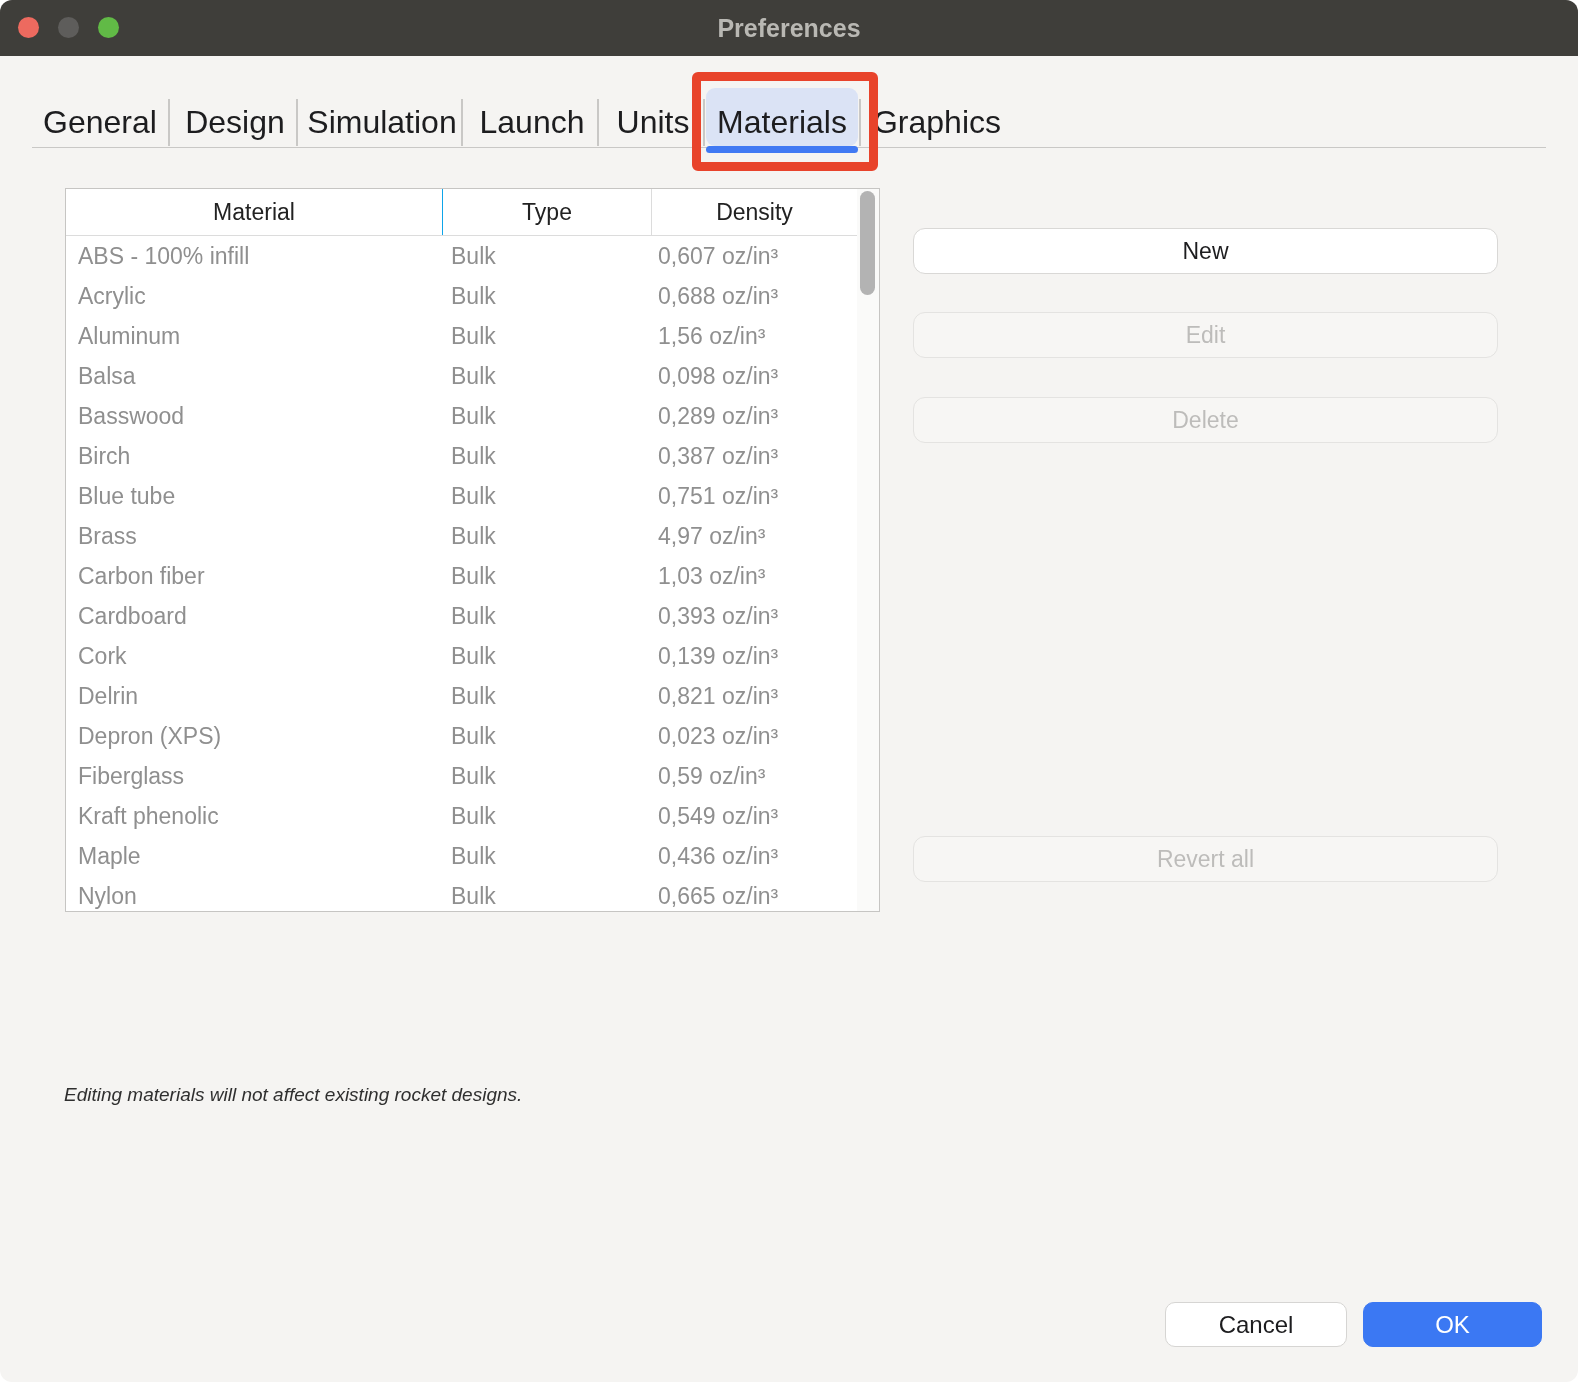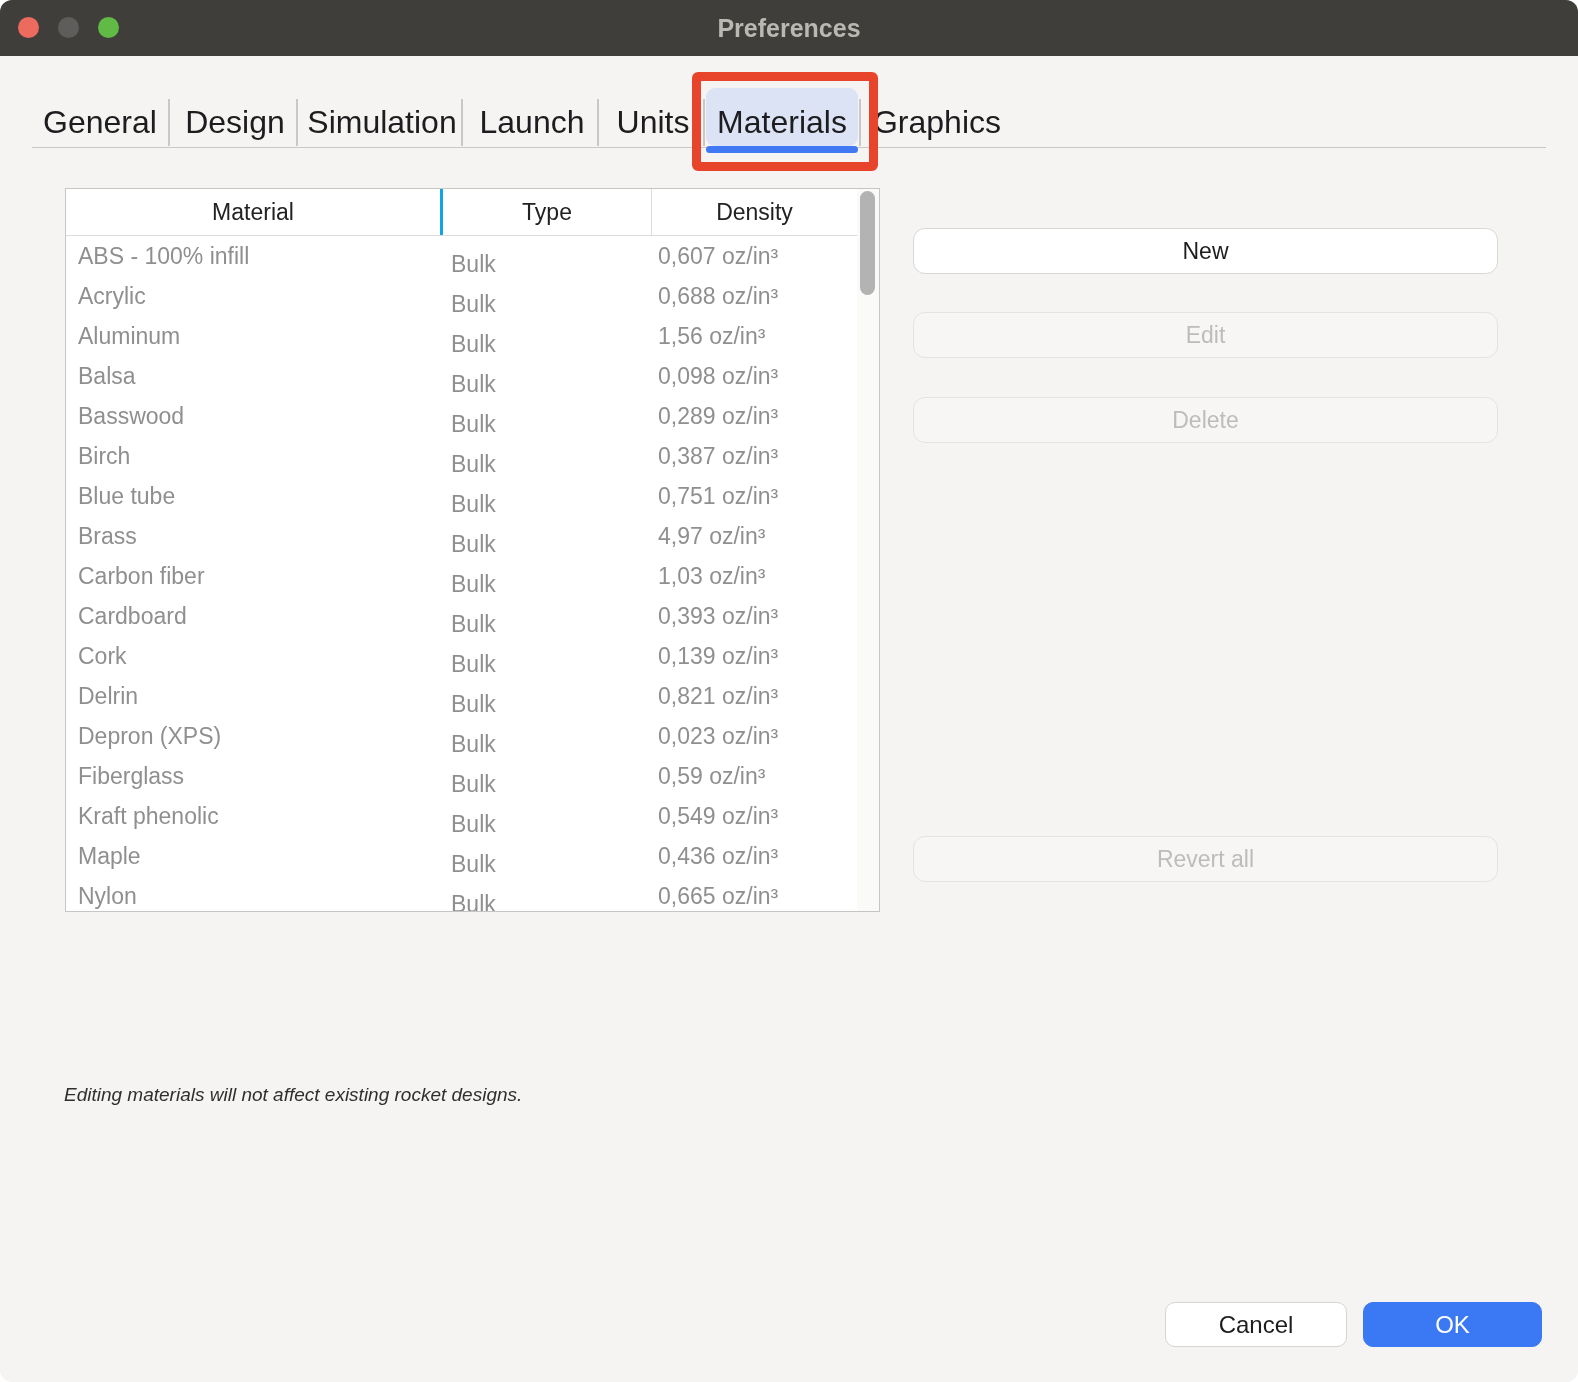--- a/index.html
+++ b/index.html
@@ -29,27 +29,27 @@
   .sep5{left:703px;} .sep6{left:859px;}
   .tabs-underline{position:absolute;left:32px;top:147px;width:1514px;height:1px;background:#c9c8c6;z-index:0;}
   .materials-bg{position:absolute;left:706px;top:88px;width:152px;height:58px;background:#dbe3f5;border-radius:9px;z-index:2;}
   .materials-accent{position:absolute;left:706px;top:146px;width:152px;height:7px;background:#4079f3;border-radius:4px;z-index:2;}
   .annotation-box{position:absolute;left:692px;top:72px;width:186px;height:99px;border:9px solid #e8432b;border-radius:6px;z-index:4;}
   
   .table{position:absolute;left:65px;top:188px;width:815px;height:724px;background:#ffffff;
          border:1px solid #c6c5c3;overflow:hidden;}
   .thead{position:absolute;left:0;top:0;width:100%;height:47px;border-bottom:1px solid #dcdcdc;display:flex;}
   .th{font-size:23px;color:#222222;display:flex;align-items:center;justify-content:center;height:100%;}
-  .th-material{width:377px;border-right:3px solid #0ea5e9;}
+  .th-material{width:377px;border-right:1px solid #0ea5e9;}
   .th-type{width:209px;border-right:1px solid #dcdcdc;}
   .th-density{width:205px;}
   .tbody{position:absolute;left:0;top:47px;width:792px;}
   .trow{position:relative;height:40px;}
   .trow span{position:absolute;top:50%;transform:translateY(-50%);font-size:23px;color:#8f8f8f;white-space:nowrap;}
-  .c-mat{left:12px;} .c-type{left:385px;margin-top:8px;} .c-den{left:592px;}
+  .c-mat{left:12px;} .c-type{left:385px;} .c-den{left:592px;}
   .scroll-track{position:absolute;right:0;top:0;width:22px;height:100%;background:#fafaf9;}
   .scroll-thumb{position:absolute;left:3px;top:2px;width:15px;height:104px;background:#b3b3b3;border-radius:8px;}
   
   .side-btn{position:absolute;left:913px;width:585px;height:46px;border-radius:12px;
             font-size:23px;display:flex;align-items:center;justify-content:center;cursor:default;}
   .btn-enabled{background:#ffffff;border:1px solid #d9d8d6;color:#1d1d1f;}
   .btn-disabled{background:#f7f6f4;border:1px solid #e4e3e1;color:#bdbcba;}
   .btn-new{top:228px;} .btn-edit{top:312px;} .btn-delete{top:397px;} .btn-revert{top:836px;}
   
   .note{position:absolute;left:64px;top:1084px;font-size:19px;font-style:italic;color:#2f2f2f;}

